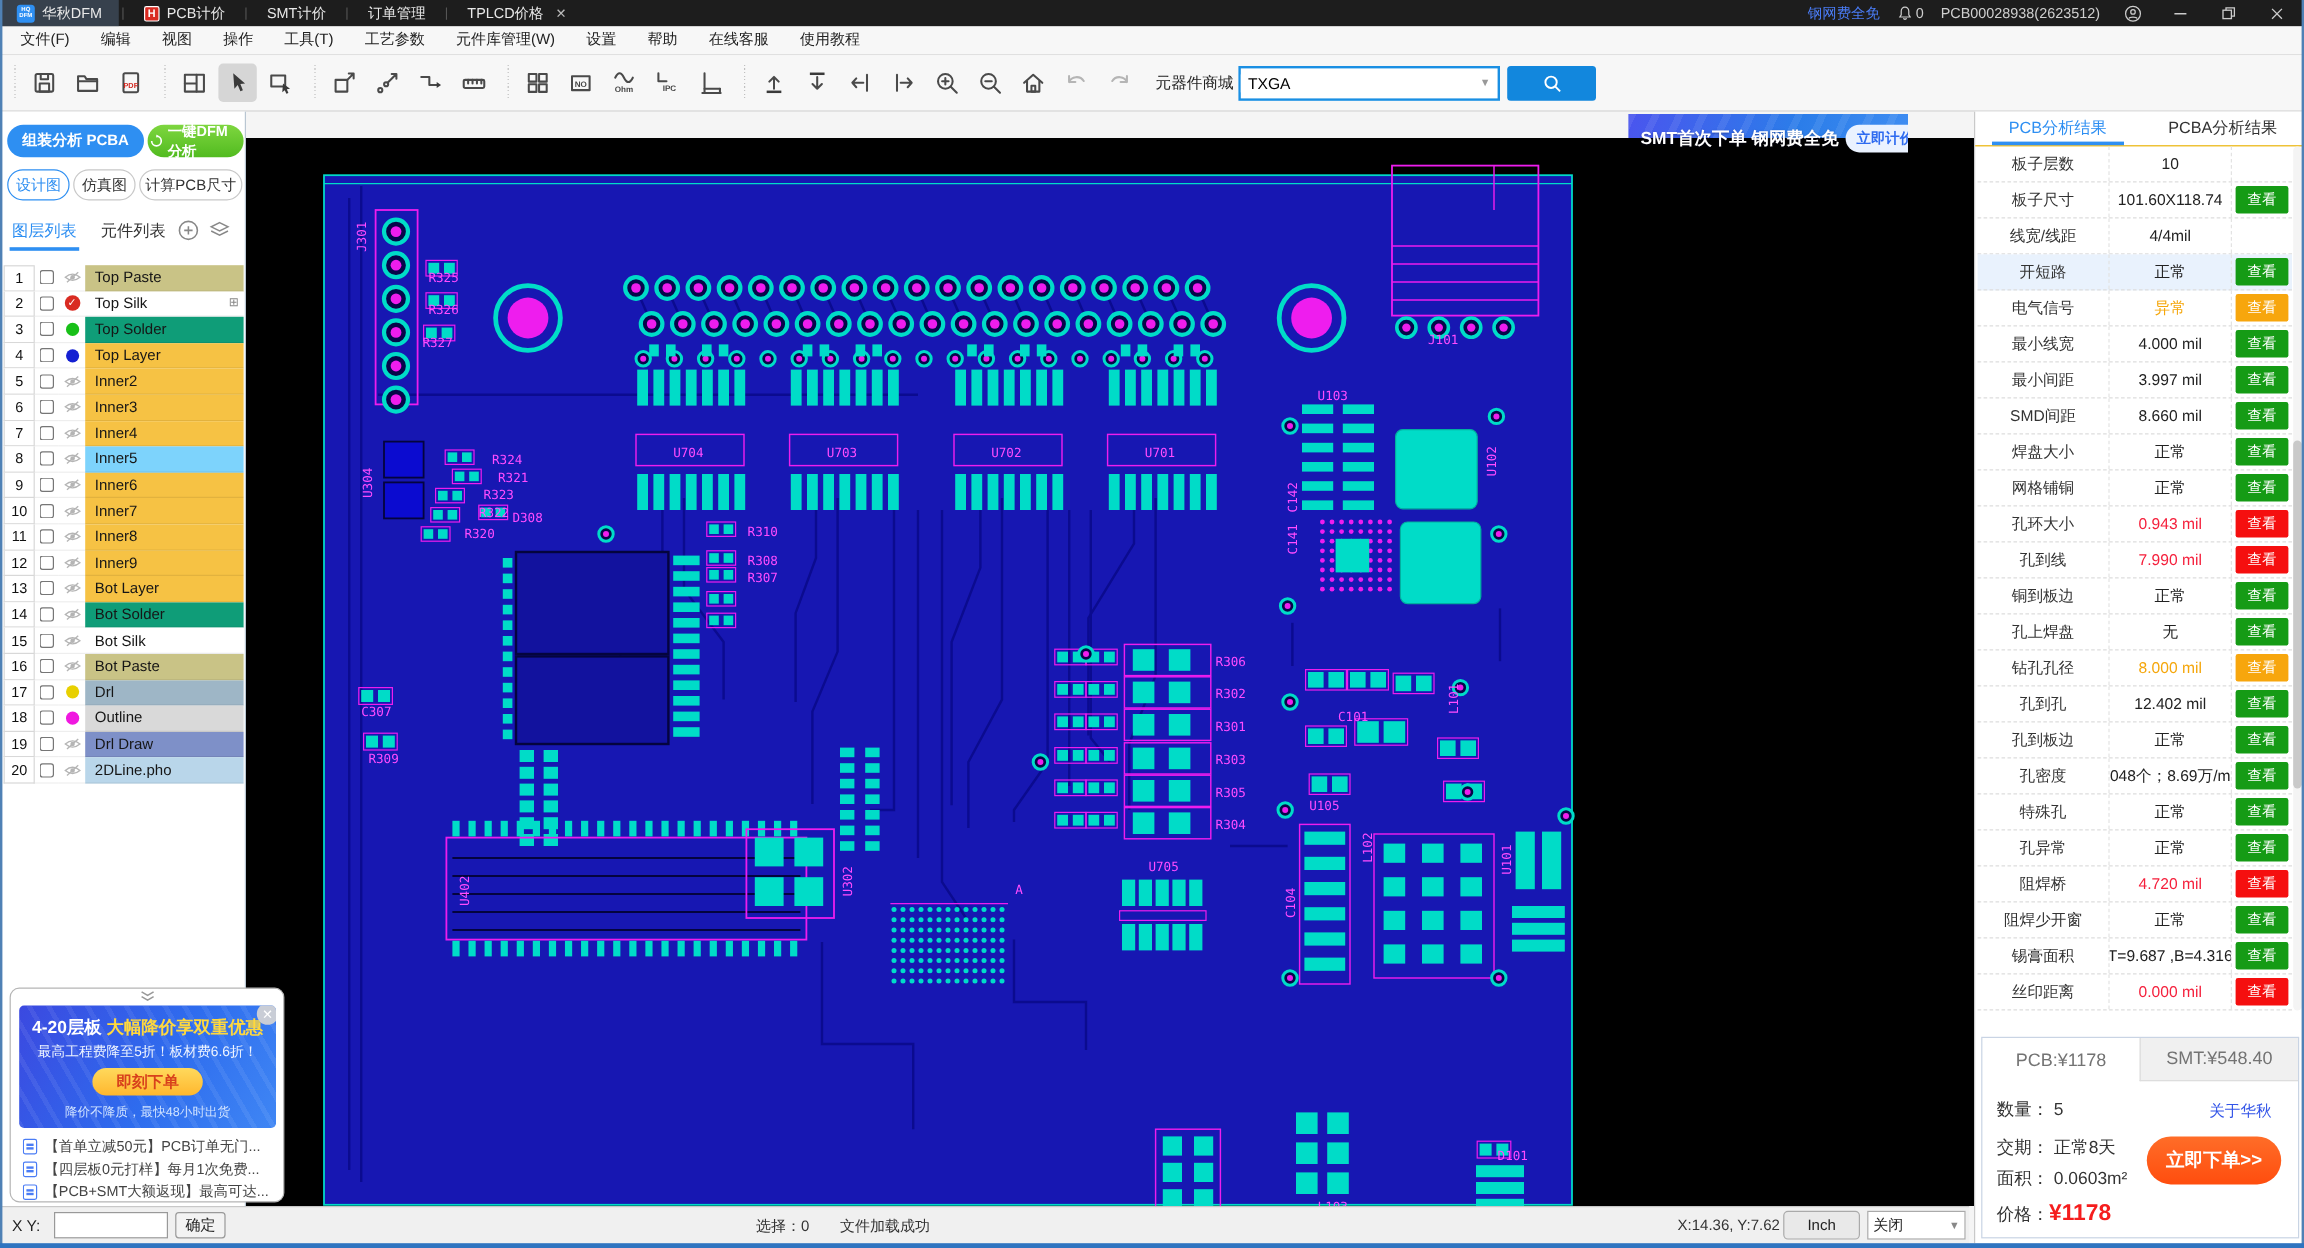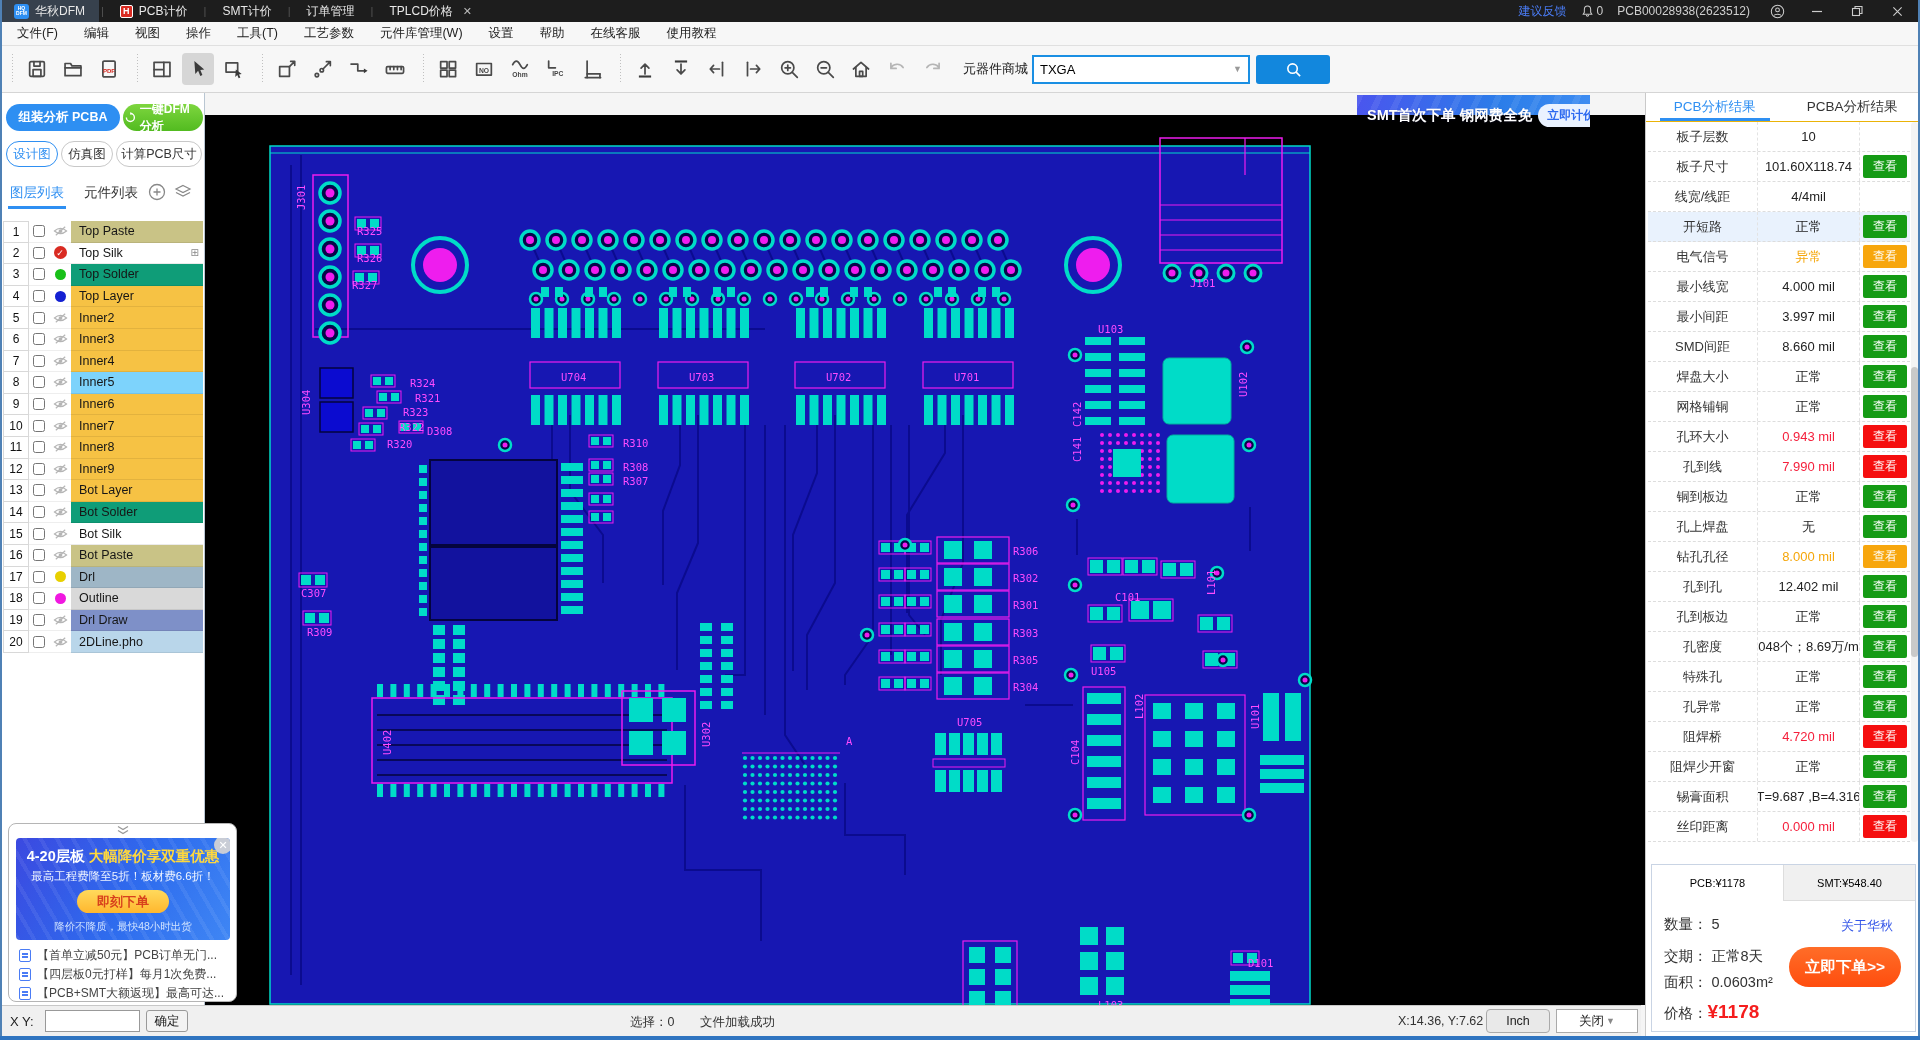--- a/index.html
+++ b/index.html
@@ -136,21 +136,21 @@
     border-right:1px dashed #e3e3e3; white-space:nowrap; overflow:hidden; }
   .acol-v.err { color:#f5203c; } .acol-v.warn { color:#f5a60a; }
   .acol-b { flex:1; display:flex; align-items:center; justify-content:center; }
   .viewbtn { width:44px; height:23px; color:#fff; font-size:12px; display:flex; align-items:center; justify-content:center; border-radius:2px; }
   .viewbtn.green { background:#159b15; } .viewbtn.orange { background:#f7a60d; } .viewbtn.red { background:#f50f0f; }
   #rp-scroll { position:absolute; right:2px; top:29px; width:7px; height:720px; background:#f4f4f4; border-radius:4px; }
   #rp-thumb { position:absolute; left:0; top:245px; width:7px; height:290px; background:#c9c9c9; border-radius:4px; }
 
   #summary { position:absolute; left:5px; top:771px; width:265px; height:168px; border:1px solid #c9d4e4; background:#fff; }
   #sum-tabs { display:flex; height:36px; }
-  .sum-tab { flex:1; display:flex; align-items:center; justify-content:center; font-size:11px; color:#000000; }
+  .sum-tab { flex:1; display:flex; align-items:center; justify-content:center; font-size:15px; color:#737373; }
   .sum-tab.inactive { background:#f0f0f0; border-left:1px solid #ddd; border-bottom:1px solid #ddd; }
   .sum-line { position:absolute; left:12px; font-size:14.5px; color:#333; white-space:nowrap; }
   #sum-about { position:absolute; right:22px; top:52px; font-size:13px; color:#3355e8; }
   #order-btn { position:absolute; left:137px; top:82px; width:112px; height:40px; border-radius:21px;
     background:linear-gradient(180deg,#ff6d28,#ff4d0e); color:#fff; font-size:15.5px; font-weight:bold;
     display:flex; align-items:center; justify-content:center; }
   #sum-price-val { color:#f51d1d; font-weight:bold; font-size:19px; }
 
   
   #statusbar { position:absolute; left:0; top:1005px; width:1641px; height:31px; background:#f0f0f0;
@@ -158,21 +158,21 @@
   #xy-label { position:absolute; left:10px; top:8px; font-size:13px; color:#222; }
   #xy-input { position:absolute; left:45px; top:4px; width:95px; height:22px; border:1px solid #999; background:#fff; font-size:12px; padding:0 4px; font-family:inherit; }
   #xy-ok { position:absolute; left:146px; top:4px; width:42px; height:22px; border:1px solid #999; background:#f3f3f3;
     border-radius:3px; font-size:12.5px; display:flex; align-items:center; justify-content:center; color:#222; }
   #sel-text { position:absolute; left:630px; top:8px; font-size:12.5px; color:#333; }
   #load-text { position:absolute; left:700px; top:8px; font-size:12.5px; color:#333; }
   #coord-text { position:absolute; left:1398px; top:8px; font-size:12.5px; color:#333; }
   #unit-btn { position:absolute; left:1486px; top:3px; width:64px; height:24px; background:#e9e9e9; border:1px solid #aaa;
     border-radius:4px; font-size:12.5px; display:flex; align-items:center; justify-content:center; color:#222; }
   #close-select { position:absolute; left:1556px; top:3px; width:82px; height:24px; background:#fff; border:1px solid #aaa;
-    font-size:12.5px; display:flex; align-items:center; padding:0 22px; justify-content:space-between; color:#222; }
+    font-size:12.5px; display:flex; align-items:center; padding:0 4px; justify-content:space-between; color:#222; }
   #close-select .car { color:#888; font-size:9px; }
 
   
   .frame-l { position:absolute; left:0; top:0; width:2px; height:1040px; background:#4f81b5; z-index:50; }
   .frame-r { position:absolute; right:0; top:0; width:2px; height:1040px; background:#4f81b5; z-index:50; }
   .frame-b { position:absolute; left:0; top:1036px; width:1920px; height:4px; background:#2f74c0; z-index:50; }
 </style>
 </head>
 <body>
 
@@ -200,21 +200,21 @@
         <span class="ttab">
           <span>订单管理</span>
         </span>
         <span class="tsep-bar">|</span>
         <span class="ttab">
           <span>TPLCD价格</span>
           <span class="ttab-close">✕</span>
         </span>
       </div>
     <div id="titlebar-right">
-      <span id="feedback-link">建议反馈</span>
+      <span id="feedback-link">钢网费全免</span>
       <span class="tb-ico">
         <svg width="13" height="14" viewBox="0 0 14 14">
             <path d="M7 1.5 C4.8 1.5 3.6 3.2 3.6 5.2 V8.4 L2.4 10.4 H11.6 L10.4 8.4 V5.2 C10.4 3.2 9.2 1.5 7 1.5 Z M5.8 11.4 a1.2 1.2 0 0 0 2.4 0" fill="none" stroke="#ccc" stroke-width="1.1"></path>
           </svg>
         <span>0</span>
       </span>
       <span id="order-id">PCB00028938(2623512)</span>
       <span class="winbtn">
         <svg width="15" height="15" viewBox="0 0 16 16">
             <circle cx="8" cy="8" r="6.6" fill="none" stroke="#ccc" stroke-width="1.1"></circle>

